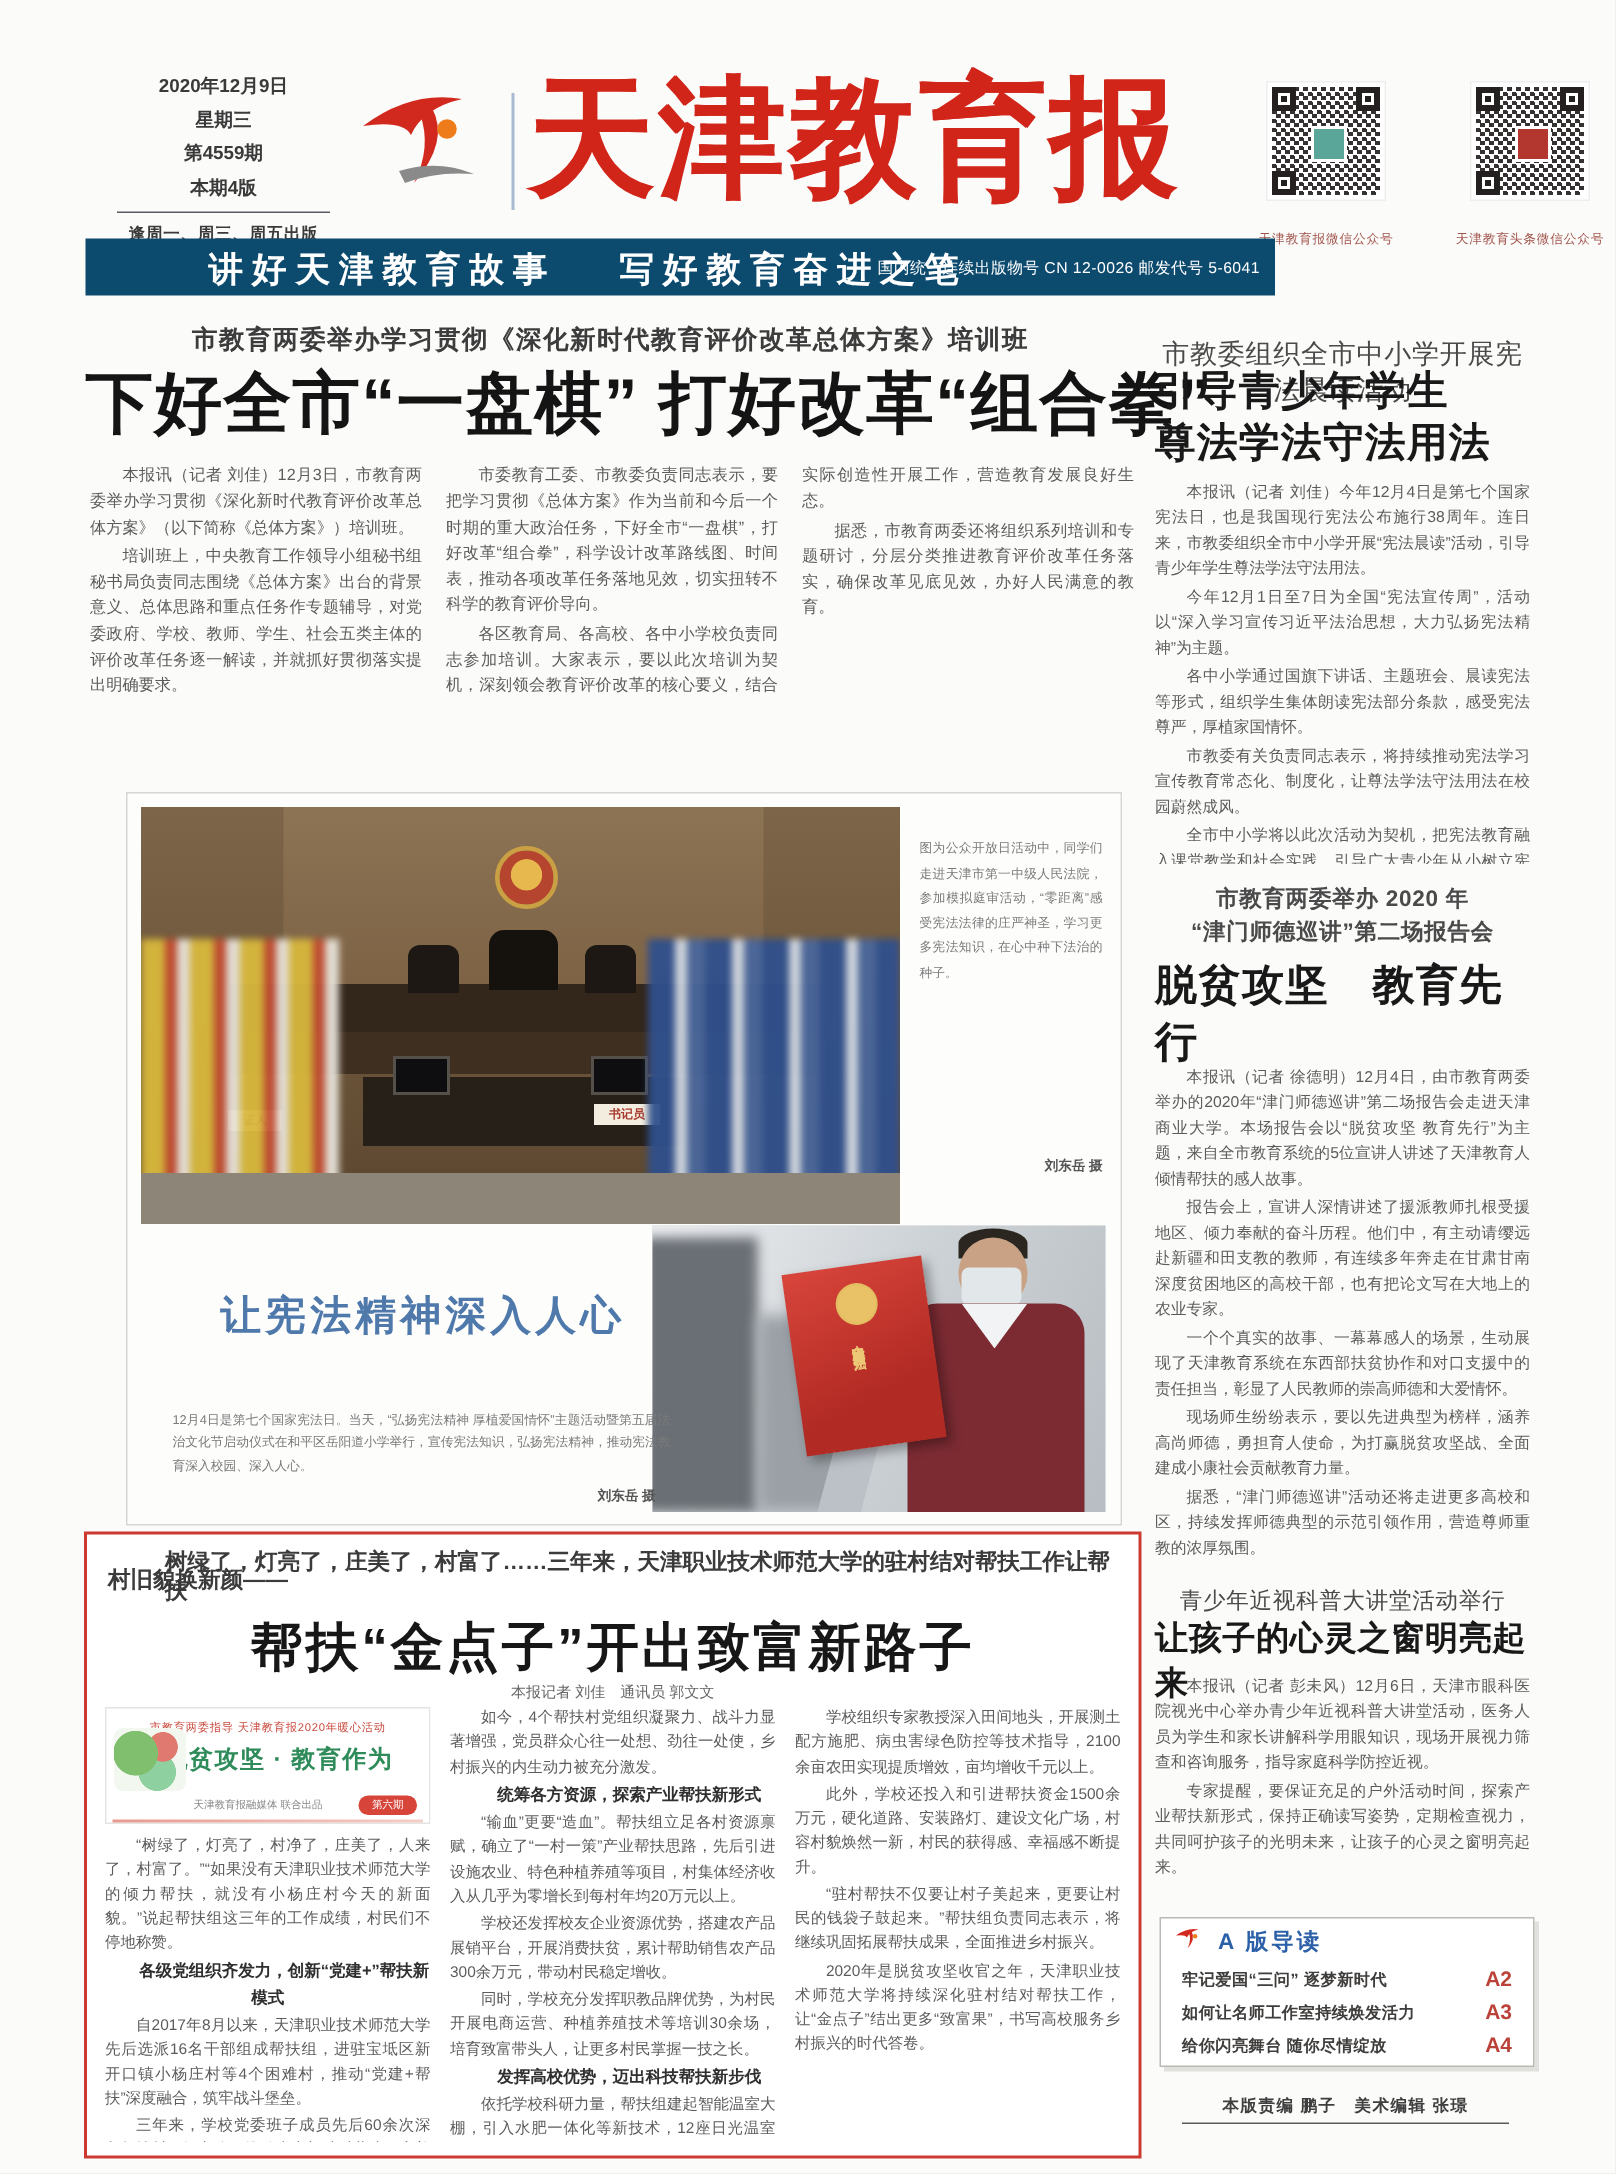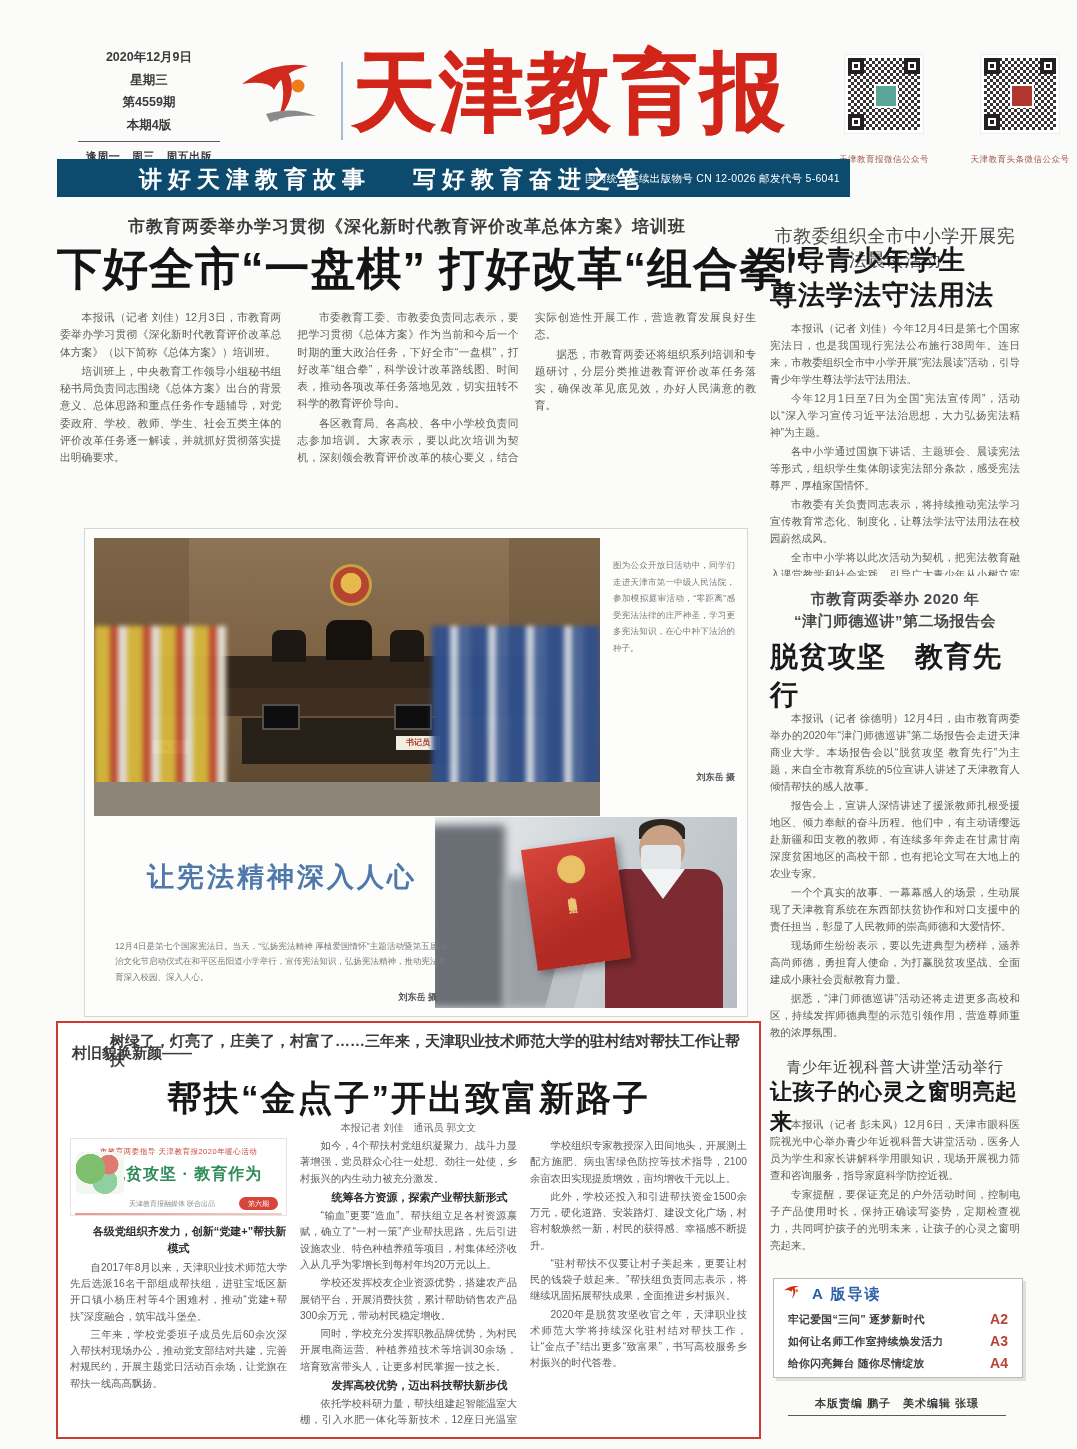--- a/index.html
+++ b/index.html
@@ -254,21 +254,21 @@
     <p>报告会上，宣讲人深情讲述了援派教师扎根受援地区、倾力奉献的奋斗历程。他们中，有主动请缨远赴新疆和田支教的教师，有连续多年奔走在甘肃甘南深度贫困地区的高校干部，也有把论文写在大地上的农业专家。</p>
     <p>一个个真实的故事、一幕幕感人的场景，生动展现了天津教育系统在东西部扶贫协作和对口支援中的责任担当，彰显了人民教师的崇高师德和大爱情怀。</p>
     <p>现场师生纷纷表示，要以先进典型为榜样，涵养高尚师德，勇担育人使命，为打赢脱贫攻坚战、全面建成小康社会贡献教育力量。</p>
     <p>据悉，“津门师德巡讲”活动还将走进更多高校和区，持续发挥师德典型的示范引领作用，营造尊师重教的浓厚氛围。</p>
   </div>
 
   <div class="abs rc-kicker a3-kicker">青少年近视科普大讲堂活动举行</div>
   <div class="abs rc-head a3-head">让孩子的心灵之窗明亮起来</div>
   <div class="abs rc-body a3-body">
     <p>本报讯（记者 彭未风）12月6日，天津市眼科医院视光中心举办青少年近视科普大讲堂活动，医务人员为学生和家长讲解科学用眼知识，现场开展视力筛查和咨询服务，指导家庭科学防控近视。</p>
-    <p>专家提醒，要保证充足的户外活动时间，控制电子产品使用时长，保持正确读写姿势，定期检查视力，共同呵护孩子的光明未来，让孩子的心灵之窗明亮起来。</p>
+    <p>专家提醒，要保证充足的户外活动时间，探索产业帮扶新形式，保持正确读写姿势，定期检查视力，共同呵护孩子的光明未来，让孩子的心灵之窗明亮起来。</p>
   </div>
 
   <div class="abs guide">
     <div class="guide-head">
       <svg class="guide-logo" viewBox="0 0 100 88">
         <path d="M6 28 Q38 4 72 10 Q46 16 38 34 Q33 24 6 28 Z" fill="#d2291f"></path>
         <path d="M52 16 Q64 38 40 66 Q52 42 44 20 Z" fill="#d2291f"></path>
         <circle cx="62" cy="30" r="6.5" fill="#ee7c1b"></circle>
       </svg>
       <span class="guide-title">A 版导读</span>
@@ -298,20 +298,21 @@
         <div class="badge">
           <div class="badge-cartoon"></div>
           <div class="badge-top">市教育两委指导 天津教育报2020年暖心活动</div>
           <div class="badge-main"><span class="badge-heart">♥</span> <span>脱贫攻坚 · 教育作为</span></div>
           <div class="badge-bottom">
             <span class="badge-foot">天津教育报融媒体 联合出品</span>
             <span class="badge-pill">第六期</span>
           </div>
           <div class="badge-rule"></div>
         </div>
+        <p>“树绿了，灯亮了，村净了，庄美了，人来了，村富了。”“如果没有天津职业技术师范大学的倾力帮扶，就没有小杨庄村今天的新面貌。”说起帮扶组这三年的工作成绩，村民们不停地称赞。</p>
         <p class="fb-sub">各级党组织齐发力，创新“党建+”帮扶新模式</p>
         <p>自2017年8月以来，天津职业技术师范大学先后选派16名干部组成帮扶组，进驻宝坻区新开口镇小杨庄村等4个困难村，推动“党建+帮扶”深度融合，筑牢战斗堡垒。</p>
         <p>三年来，学校党委班子成员先后60余次深入帮扶村现场办公，推动党支部结对共建，完善村规民约，开展主题党日活动百余场，让党旗在帮扶一线高高飘扬。</p>
 
       </div>
       <div class="fb-col">
         <p>如今，4个帮扶村党组织凝聚力、战斗力显著增强，党员群众心往一处想、劲往一处使，乡村振兴的内生动力被充分激发。</p>
         <p class="fb-sub">统筹各方资源，探索产业帮扶新形式</p>
         <p>“输血”更要“造血”。帮扶组立足各村资源禀赋，确立了“一村一策”产业帮扶思路，先后引进设施农业、特色种植养殖等项目，村集体经济收入从几乎为零增长到每村年均20万元以上。</p>
         <p>学校还发挥校友企业资源优势，搭建农产品展销平台，开展消费扶贫，累计帮助销售农产品300余万元，带动村民稳定增收。</p>

